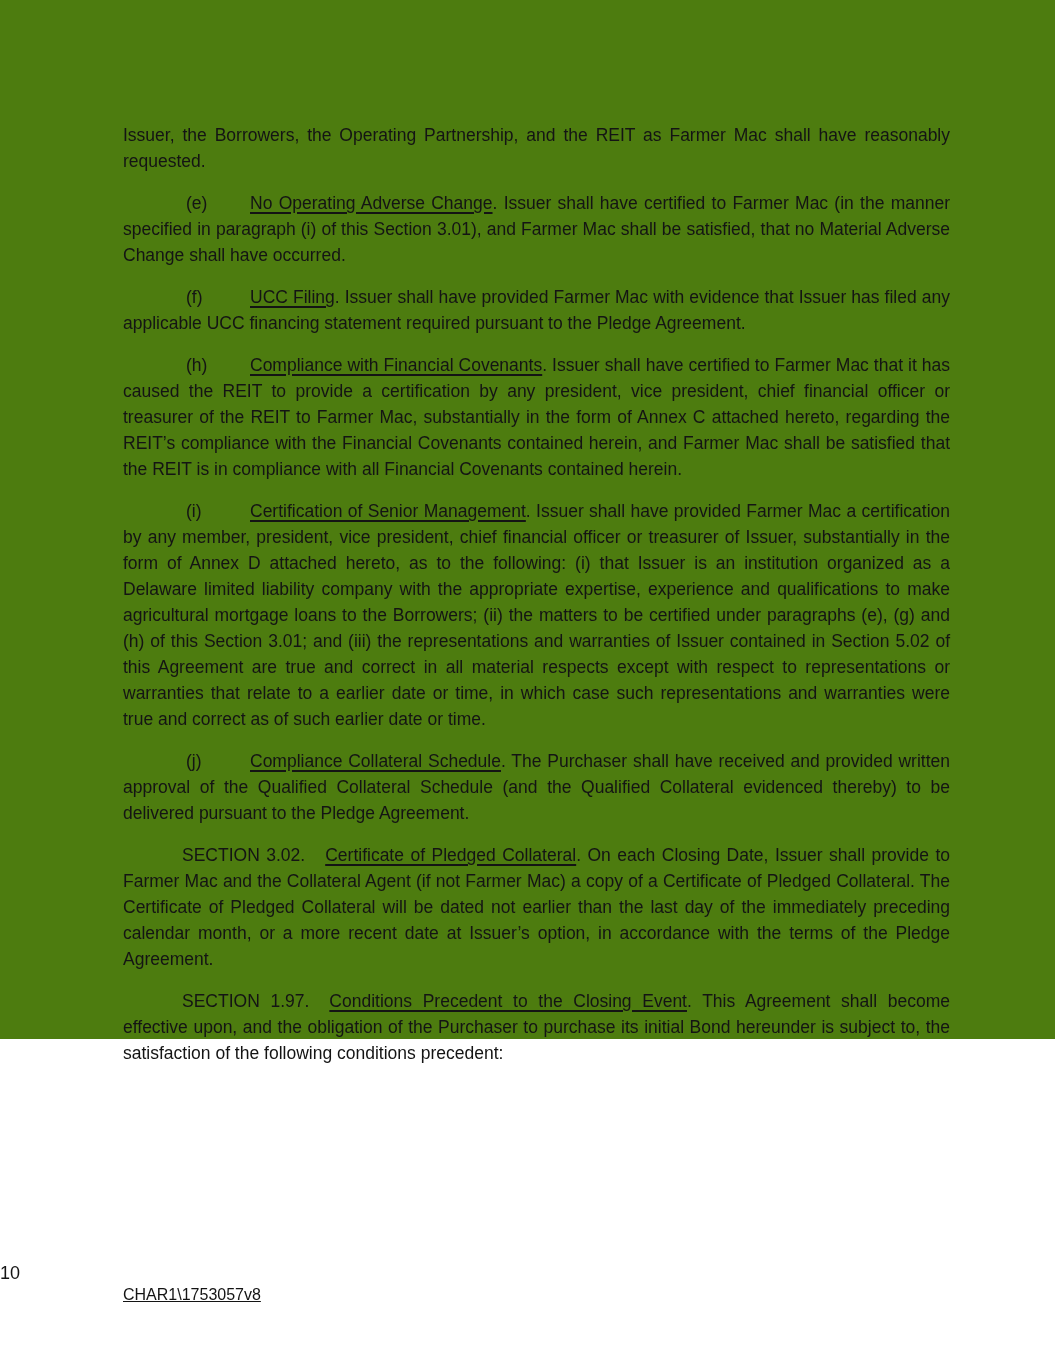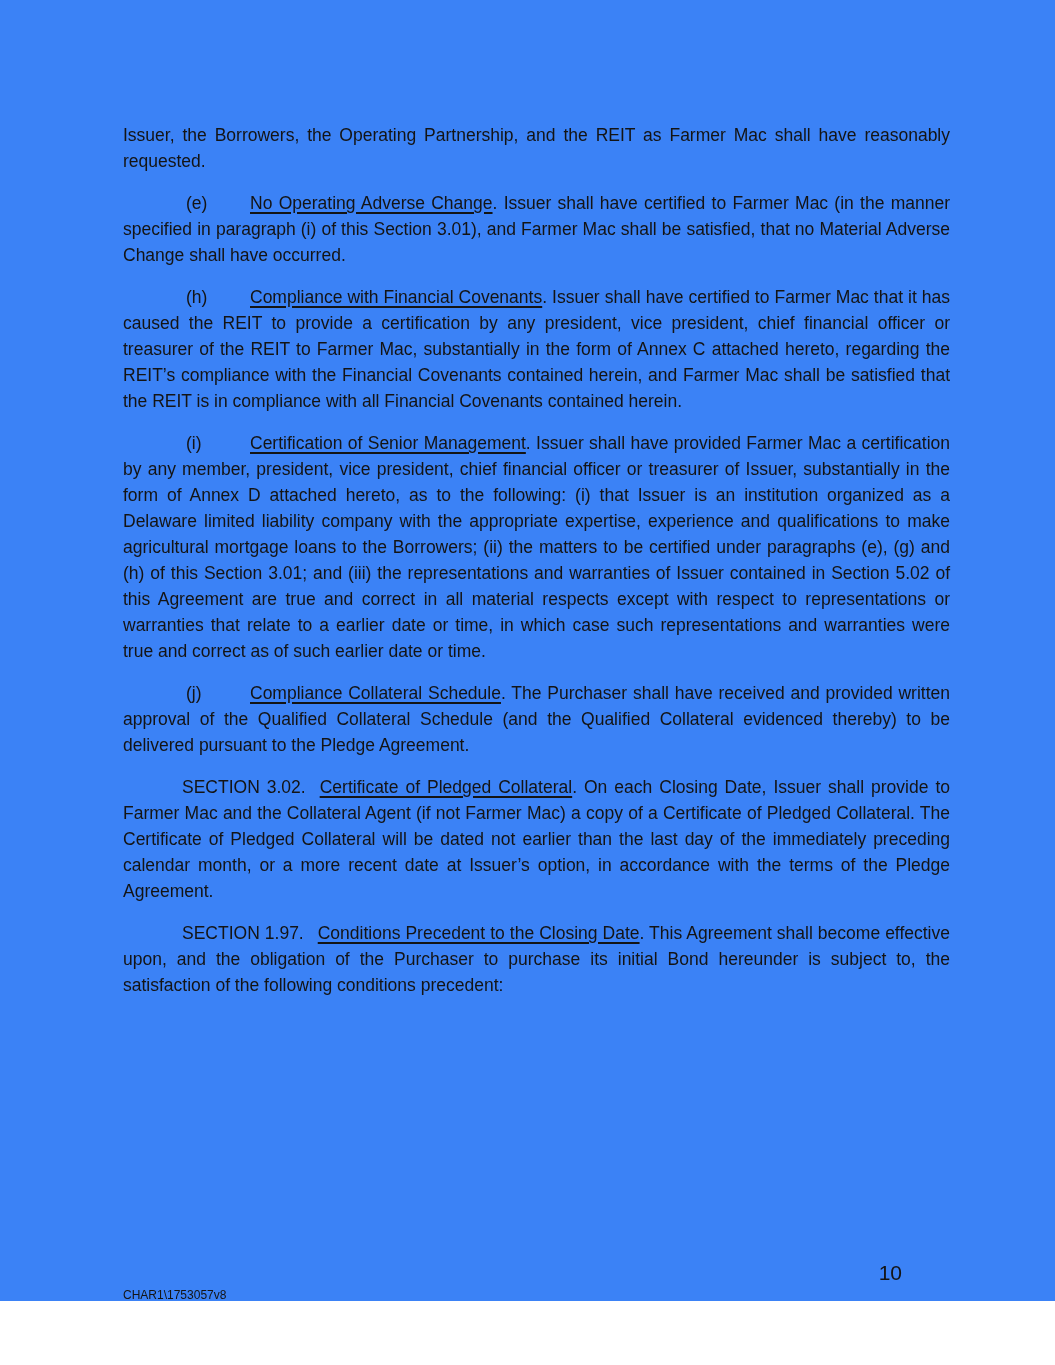--- a/index.html
+++ b/index.html
@@ -8,82 +8,84 @@
     width: 1055px;
     height: 1365px;
     position: relative;
     font-family: "Liberation Sans", "DejaVu Sans", sans-serif;
     color: #141414;
     overflow: hidden;
   }
   .page {
     position: absolute;
     left: 0; top: 0;
-    width: 1055px; height: 1301px;
+    width: 1055px; height: 1039px;
     padding: 122px 105px 0 123px;
-    background: #3b82f6;
+    background: #4d7c0f;
   }
   p.para {
     font-size: 17.5px;
     line-height: 26px;
     text-align: justify;
     margin: 0 0 16px 0;
   }
   
   .indented { margin-left: 61px; }
   
   .clause { text-indent: 63px; }
   .clause .marker {
     display: inline-block;
     width: 64px;
     text-indent: 0;
   }
   
   .section { text-indent: 59px; }
-  .section .label { margin-right: 14px; }
+  .section .label { margin-right: 20px; }
   .heading {
     text-decoration: underline;
     text-decoration-thickness: 1.5px;
     text-underline-offset: 3px;
   }
   .footer-pagenum {
     position: absolute;
     top: 1260px;
     left: 0;
     width: 902px;
-    text-align: right;
-    font-size: 21px;
+    text-align: left;
+    font-size: 18px;
     line-height: 26px;
   }
   .footer-docid {
     position: absolute;
     top: 1287px;
     left: 123px;
-    font-size: 12px;
+    font-size: 16px;
     line-height: 16px;
+    text-decoration: underline;
   }
 </style>
 </head>
 <body>
 
 <div class="page">
 
   <p class="para indented">Issuer, the Borrowers, the Operating Partnership, and the REIT as Farmer Mac shall have reasonably requested.</p>
 
   <p class="para indented clause"><span class="marker">(e)</span><span class="heading">No Operating Adverse Change</span><span>.  Issuer shall have certified to Farmer Mac (in the manner specified in paragraph (i) of this Section 3.01), and Farmer Mac shall be satisfied, that no Material Adverse Change shall have occurred.</span></p>
 
+  <p class="para indented clause"><span class="marker">(f)</span><span class="heading">UCC Filing</span><span>.  Issuer shall have provided Farmer Mac with evidence that Issuer has filed any applicable UCC financing statement required pursuant to the Pledge Agreement.</span></p>
 
 
   <p class="para indented clause"><span class="marker">(h)</span><span class="heading">Compliance with Financial Covenants</span><span>.  Issuer shall have certified to Farmer Mac that it has caused the REIT to provide a certification by any president, vice president, chief financial officer or treasurer of the REIT to Farmer Mac, substantially in the form of Annex C attached hereto, regarding the REIT’s compliance with the Financial Covenants contained herein, and Farmer Mac shall be satisfied that the REIT is in compliance with all Financial Covenants contained herein.</span></p>
 
   <p class="para indented clause"><span class="marker">(i)</span><span class="heading">Certification of Senior Management</span><span>.  Issuer shall have provided Farmer Mac a certification by any member, president, vice president, chief financial officer or treasurer of Issuer, substantially in the form of Annex D attached hereto, as to the following: (i) that Issuer is an institution organized as a Delaware limited liability company with the appropriate expertise, experience and qualifications to make agricultural mortgage loans to the Borrowers; (ii) the matters to be certified under paragraphs (e), (g) and (h) of this Section 3.01; and (iii) the representations and warranties of Issuer contained in Section 5.02 of this Agreement are true and correct in all material respects except with respect to representations or warranties that relate to a earlier date or time, in which case such representations and warranties were true and correct as of such earlier date or time.</span></p>
 
   <p class="para indented clause"><span class="marker">(j)</span><span class="heading">Compliance Collateral Schedule</span><span>.  The Purchaser shall have received and provided written approval of the Qualified Collateral Schedule (and the Qualified Collateral evidenced thereby) to be delivered pursuant to the Pledge Agreement.</span></p>
 
   <p class="para section"><span class="label">SECTION 3.02.</span><span class="heading">Certificate of Pledged Collateral</span><span>.  On each Closing Date, Issuer shall provide to Farmer Mac and the Collateral Agent (if not Farmer Mac) a copy of a Certificate of Pledged Collateral.  The Certificate of Pledged Collateral will be dated not earlier than the last day of the immediately preceding calendar month, or a more recent date at Issuer’s option, in accordance with the terms of the Pledge Agreement.</span></p>
 
-  <p class="para section"><span class="label">SECTION 1.97.</span><span class="heading">Conditions Precedent to the Closing Date</span><span>.  This Agreement shall become effective upon, and the obligation of the Purchaser to purchase its initial Bond hereunder is subject to, the satisfaction of the following conditions precedent:</span></p>
+  <p class="para section"><span class="label">SECTION 1.97.</span><span class="heading">Conditions Precedent to the Closing Event</span><span>.  This Agreement shall become effective upon, and the obligation of the Purchaser to purchase its initial Bond hereunder is subject to, the satisfaction of the following conditions precedent:</span></p>
 
 </div>
 
 <div class="footer-pagenum">10</div>
 
 <div class="footer-docid">CHAR1\1753057v8</div>
 
 </body></html>

